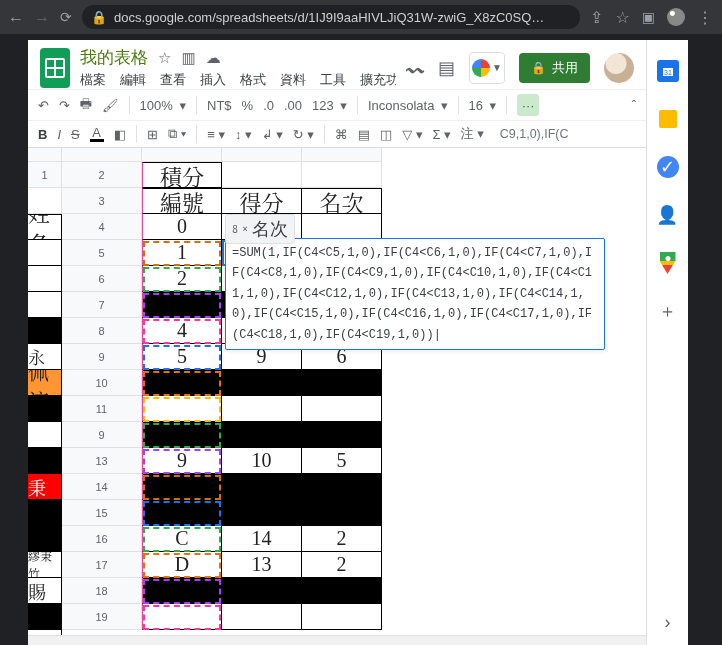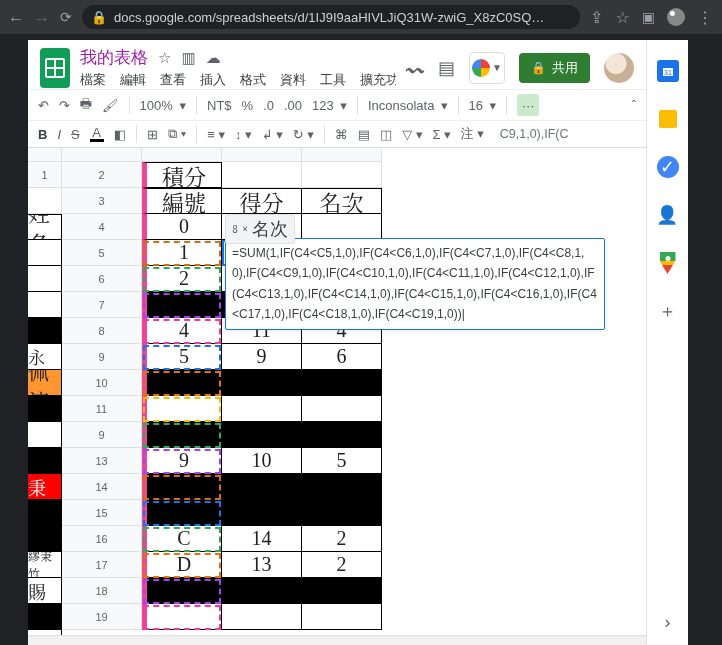--- a/index.html
+++ b/index.html
@@ -95,21 +95,21 @@
     content:"";
     width:16px; height:16px;
     background:
       linear-gradient(#fff,#fff) center/16px 2px no-repeat,
       linear-gradient(#fff,#fff) center/2px 16px no-repeat;
     border:2px solid #fff;
     border-radius:2px;
   }
   .title-stack { flex:1; min-width:0; }
   .title-row { display:flex; align-items:center; gap:10px; color:#fff0; }
-  .title-row .doc-title { color:#a21caf; font-size:17px;font-family:Liberation Mono, monospace; }
+  .title-row .doc-title { color:#4d7c0f; font-size:17px;font-family:Liberation Mono, monospace; }
   .title-row .star { color:#5f6368; font-size:15px; }
   .title-row .folder { color:#5f6368; font-size:15px; }
   .title-row .cloud { color:#5f6368; font-size:15px; }
   .menubar { display:flex; gap:14px; font-size:13px; color:#3c4043; padding-top:2px; white-space:nowrap; overflow:hidden;}
   .header-right { display:flex; align-items:center; gap:14px; }
   .hist { font-size:18px; color:#5f6368; }
   .chat { font-size:18px; color:#5f6368; }
   .meet {
     width:36px; height:32px; border:1px solid #dadce0; border-radius:4px;
     display:flex; align-items:center; justify-content:center; gap:2px;
@@ -240,36 +240,36 @@
   }
   .tooltip .x-btn { color:#5f6368; cursor:pointer; }
 
   
   .formula-popup {
     position:absolute;
     background:#fff;
     border:1px solid #1a73e8;
     border-radius:2px;
     box-shadow:0 1px 4px rgba(0,0,0,0.1);
-    font-family: Liberation Sans, sans-serif;
+    font-family: Liberation Mono, monospace;
     font-size:12px;
     color:#3c4043;
     padding:4px 6px;
     line-height:1.7;
     z-index:4;
   }
 
   
   .col-strip { height:14px; display:grid; grid-template-columns:34px 80px 80px 80px 80px; }
   .col-strip > div { border-right:1px solid #e0e0e0; border-bottom:1px solid #e0e0e0; background:#f8f9fa; }
 
   
   .cell.tline-top { border-top:1px solid #000; }
   .cell.tline-bot { border-bottom:1px solid #000; }
-  .cell.tline-left { border-left:5px solid #ec4899; }
+  .cell.tline-left { border-left:1px solid #ec4899; }
   .cell.tline-right { border-right:1px solid #000; }
 
   .cell.serif { font-family:"Times New Roman", "Noto Serif CJK TC", serif; }
 
   
   .hscroll {
     height:10px;
     background:#f1f1f1;
     border-top:1px solid #e0e0e0;
   }

